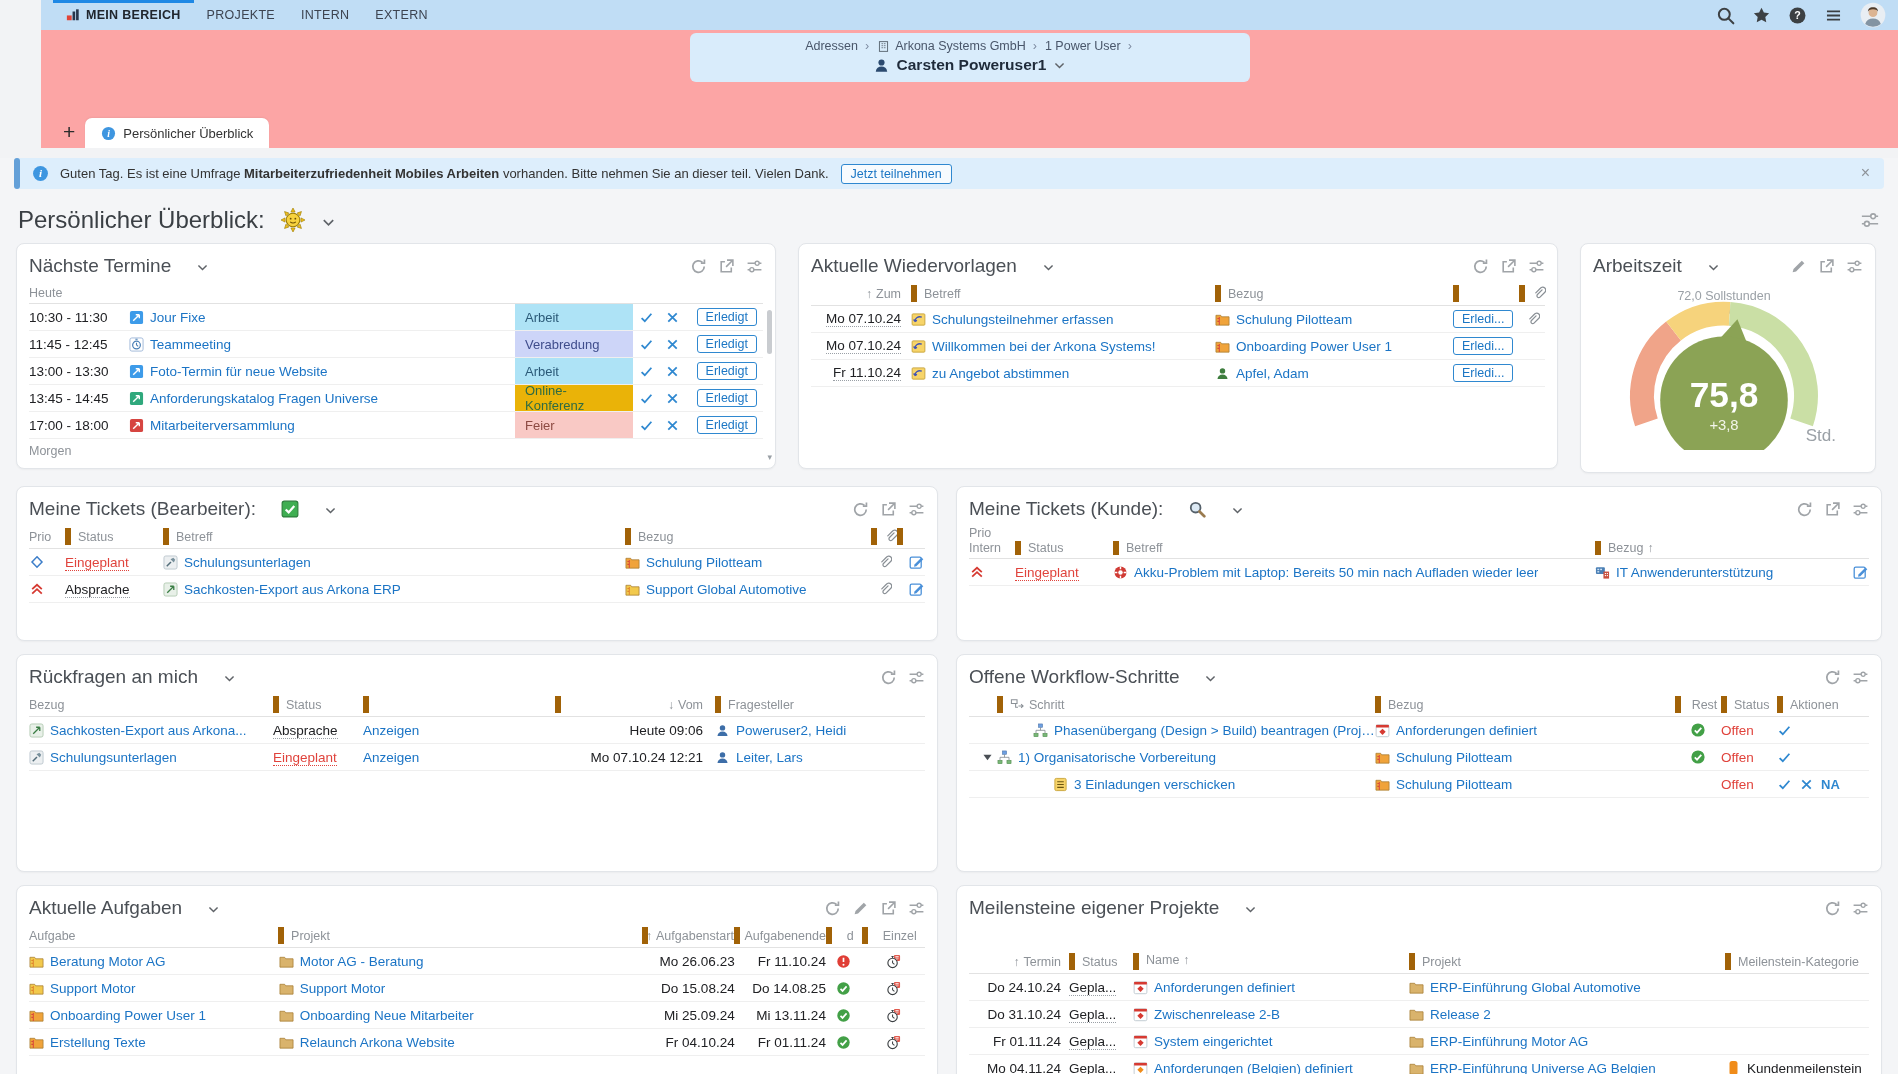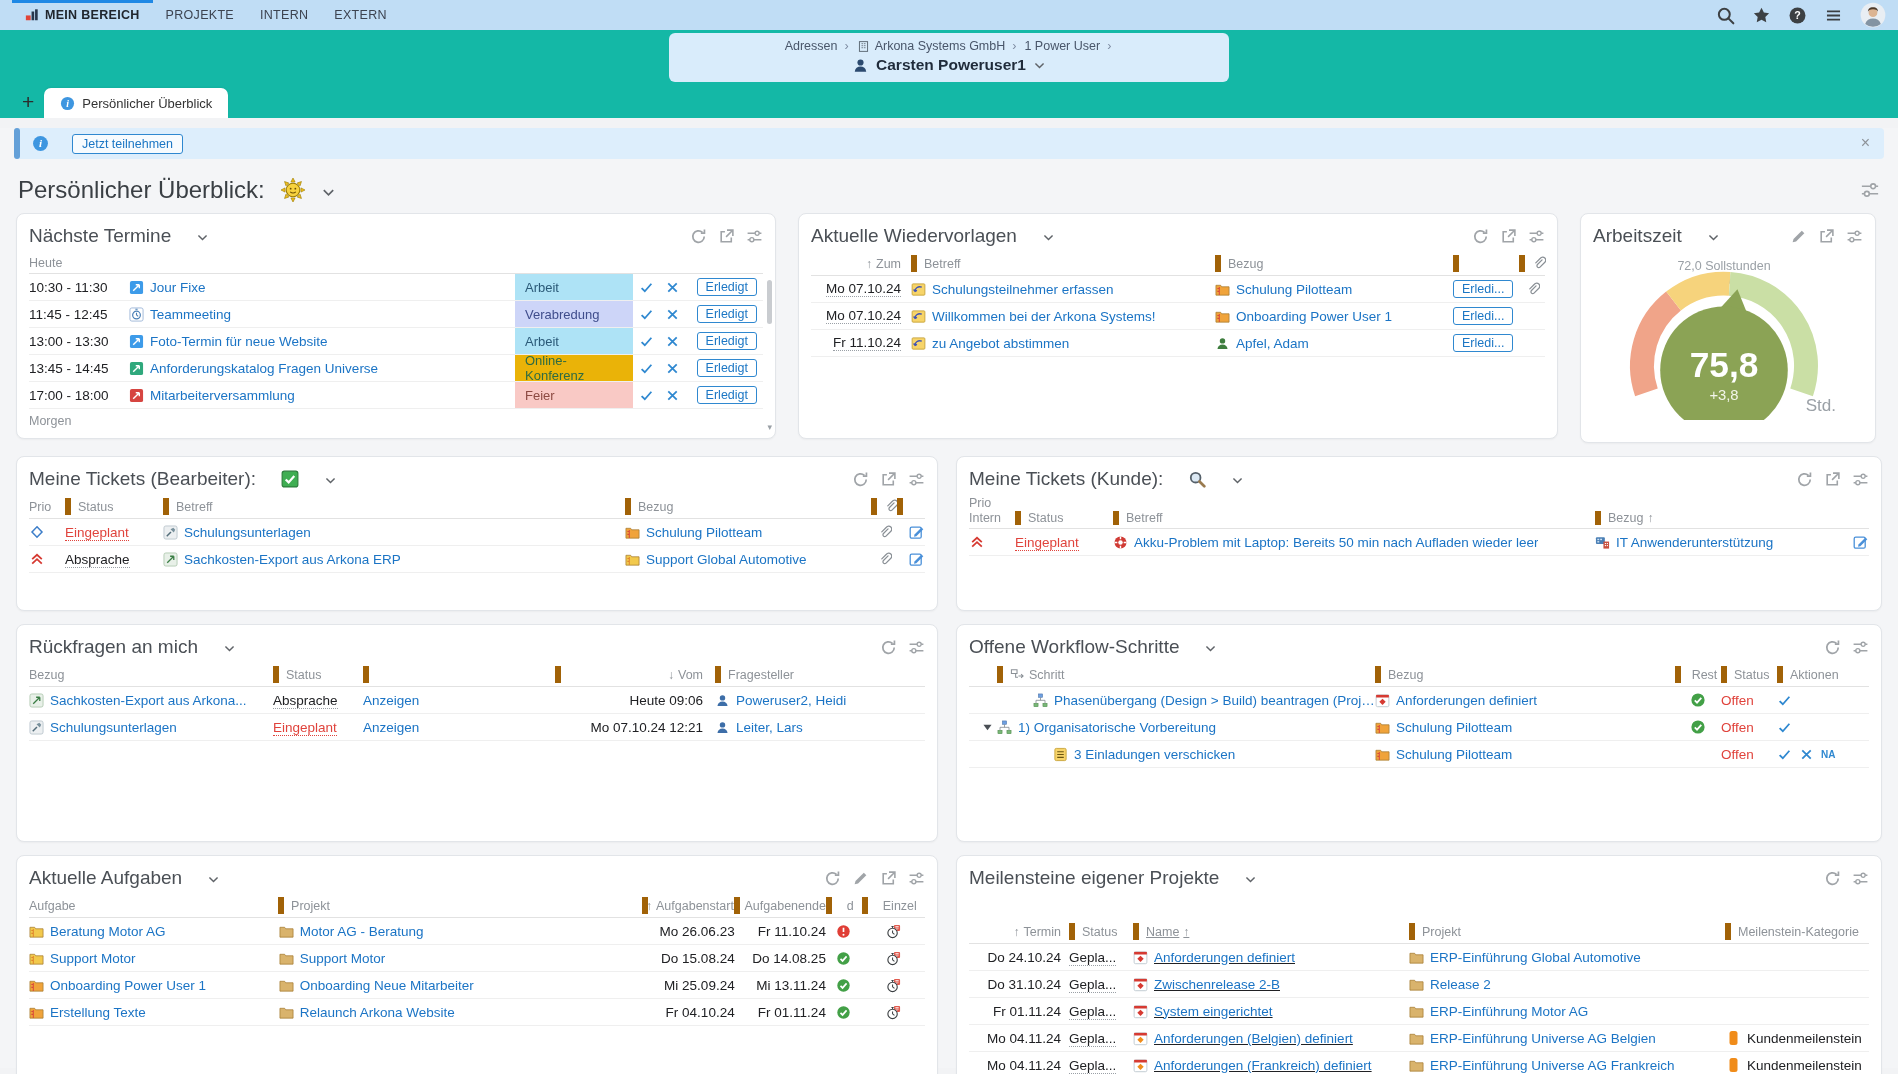--- a/index.html
+++ b/index.html
@@ -4,21 +4,21 @@
 <style>
   * { box-sizing: border-box; margin: 0; padding: 0; }
   html,body { width:1898px; height:1074px; overflow:hidden; }
   body { font-family:"Liberation Sans","DejaVu Sans",sans-serif; background:#f2f3f5; color:#202124; }
   .ic { display:inline-flex; width:16px; height:16px; flex:none; }
   svg { display:block; }
   a { text-decoration:none; }
   .ellip { overflow:hidden; text-overflow:ellipsis; white-space:nowrap; }
 
   
-  .top-blue { position:relative; height:118px; background:#14b8a6; }
+  .top-blue { position:relative; height:148px; background:#fca5a5;margin-left:41px; }
   .topbar { display:flex; align-items:center; height:30px; padding:0 12px; background:#c0ddf5; }
   .nav { display:flex; align-items:stretch; height:30px; }
   .nav-item { display:flex; align-items:center; gap:6px; padding:0 13px; font-size:12.5px; letter-spacing:.3px; color:#3c4350; cursor:pointer; }
   .nav-item.active { font-weight:bold; color:#20262e; box-shadow:inset 0 3px 0 #1e88e5; }
   .topbar-right { margin-left:auto; display:flex; align-items:center; gap:17px; }
   .topbar-right .ic { width:19px; height:19px; }
   .topbar-right .ic.av { width:26px; height:26px; }
 
   .crumb-pill { position:absolute; left:50%; top:33px; transform:translateX(-50%); background:#d9ecfb; border-radius:6px; padding:6px 22px 8px; text-align:center; min-width:560px; }
   .crumb-line { display:flex; align-items:center; justify-content:center; gap:6px; font-size:12.5px; color:#49566a; }
@@ -124,41 +124,41 @@
 
   .cf-ind { flex:none; }
   .cf-col { width:20px; display:flex; justify-content:center; cursor:pointer; }
   .cf-col .ic { width:13px; height:13px; }
   .cf-main { flex:1; display:flex; align-items:center; overflow:hidden; }
   .cf-bezug { width:300px; display:flex; align-items:center; overflow:hidden; }
   .cf-rest { width:46px; display:flex; justify-content:center; }
   .cf-status { width:56px; }
   .cf-akt { width:92px; display:flex; align-items:center; gap:7px; }
   .tok-ic { width:15px; height:15px; display:inline-flex; cursor:pointer; }
-  .tok-tx { color:#2f88d0; font-size:10px; font-weight:bold; cursor:pointer; }
+  .tok-tx { color:#2f88d0; font-size:13px; font-weight:bold; cursor:pointer; }
 
   
   .p-auf, .p-ms { height:240px; }
   .ca-auf { width:252px; display:flex; align-items:center; overflow:hidden; }
   .ca-pro { width:368px; display:flex; align-items:center; overflow:hidden; }
   .ca-start { width:92px; text-align:right; }
   .ca-ende { width:92px; text-align:right; padding-left:6px; }
   .ca-d { width:36px; display:flex; justify-content:center; }
   .ca-einzel { width:64px; display:flex; justify-content:center; }
   .ca-d .ic, .ca-einzel .ic { width:15px; height:15px; }
   .grp-row { display:flex; align-items:flex-end; height:26px; color:#8d9298; font-size:12px; }
   .grp-sp { width:620px; }
   .grp-box { display:flex; align-items:center; gap:6px; }
   .grp-box.g1 { width:220px; } .grp-box.g2 { width:64px; }
   .grp-line { flex:1; height:8px; border-top:1px solid #d4d7da; border-radius:4px 4px 0 0; margin-top:8px; }
 
   .cm-termin { width:100px; text-align:right; padding-right:8px; }
   .cm-termin span { white-space:nowrap; }
   .cm-status { width:64px; }
-  .cm-name { width:276px; display:flex; align-items:center; overflow:hidden;text-decoration:underline; }
+  .cm-name { width:276px; display:flex; align-items:flex-start; overflow:hidden; }
   .cm-pro { width:316px; display:flex; align-items:center; overflow:hidden; }
   .cm-kat { flex:1; display:flex; align-items:center; }
   .cm-kat .rowic { width:16px; height:16px; }
   .sortch { font-size:12px; }
 </style>
 </head>
 <body>
 
 <div class="top-blue">
   <div class="topbar">
@@ -277,20 +277,23 @@
 
 <div class="content">
 
   <div class="banner">
     <span class="ic">
         <svg viewBox="0 0 16 16" width="100%" height="100%">
           <circle cx="8" cy="8" r="7" fill="#3e96e0"></circle>
           <text x="8" y="11.6" text-anchor="middle" font-size="10.5" font-style="italic" font-weight="bold" font-family="Liberation Serif,serif" fill="#fff">i</text>
         </svg>
       </span>
+    <span class="banner-text">
+      <span>Guten Tag. Es ist eine Umfrage </span><b>Mitarbeiterzufriedenheit Mobiles Arbeiten</b><span> vorhanden. Bitte nehmen Sie an dieser teil. Vielen Dank.</span>
+    </span>
     <button class="banner-btn">Jetzt teilnehmen</button>
     <span class="banner-close">×</span>
   </div>
 
   <div class="title-row">
     <span class="page-title">Persönlicher Überblick:</span>
     <span class="ic sun">
         <svg viewBox="0 0 20 20" width="100%" height="100%">
           <path d="M10 0.8l1.6 3.1h-3.2zM19.2 10l-3.1 1.6v-3.2zM10 19.2l-1.6-3.1h3.2zM0.8 10l3.1-1.6v3.2zM16.5 3.5l-1.1 3.3-2.2-2.2zM16.5 16.5l-3.3-1.1 2.2-2.2zM3.5 16.5l1.1-3.3 2.2 2.2zM3.5 3.5l3.3 1.1-2.2 2.2z" fill="#f2c019" stroke="#9c7b00" stroke-width="0.5"></path>
           <circle cx="10" cy="10" r="5.2" fill="#f7d23e" stroke="#9c7b00" stroke-width="0.8"></circle>

